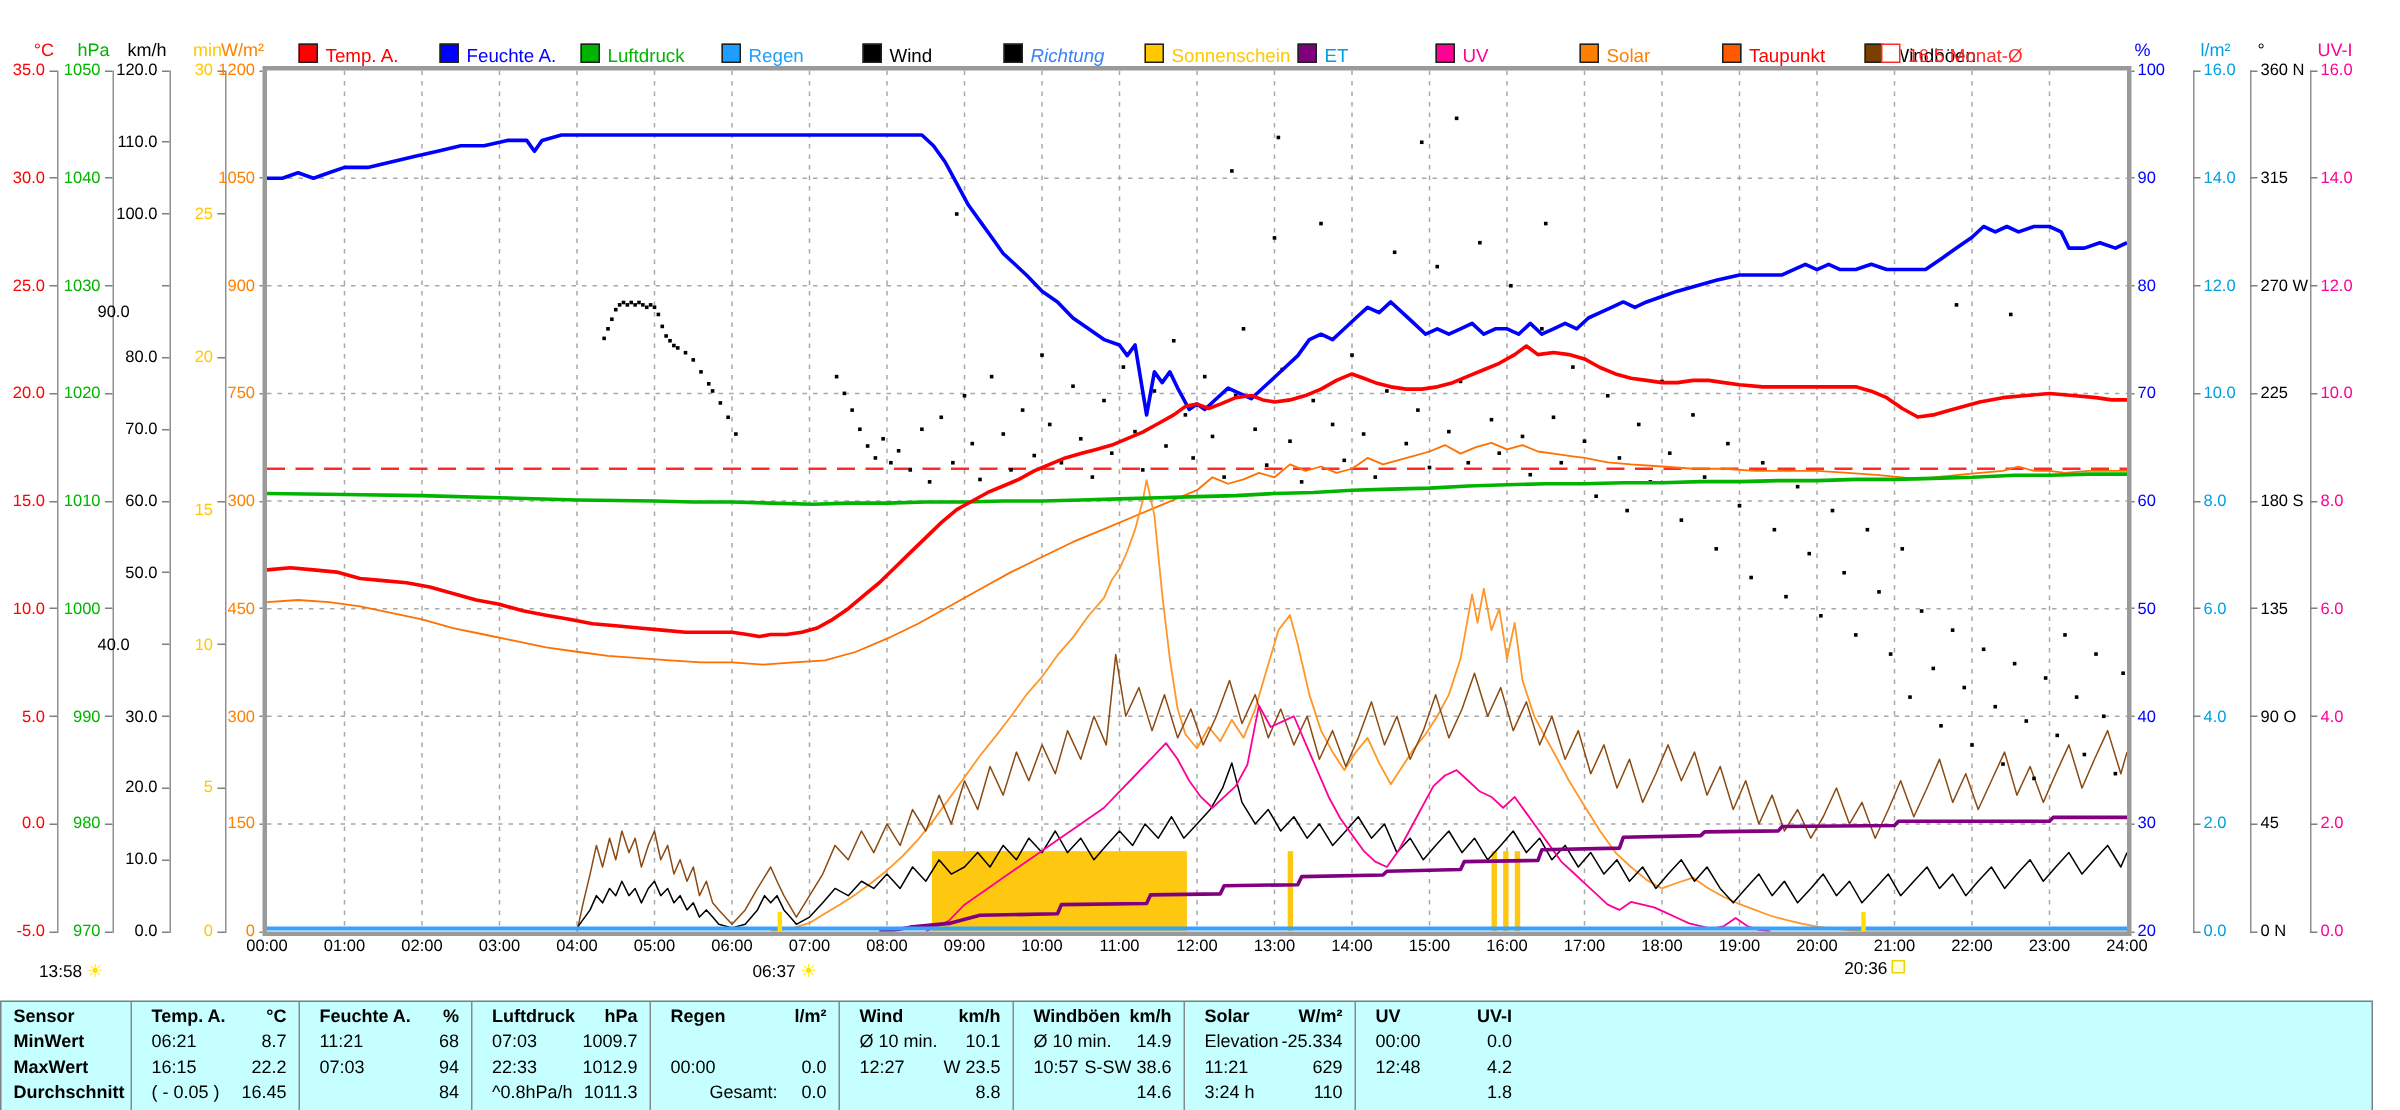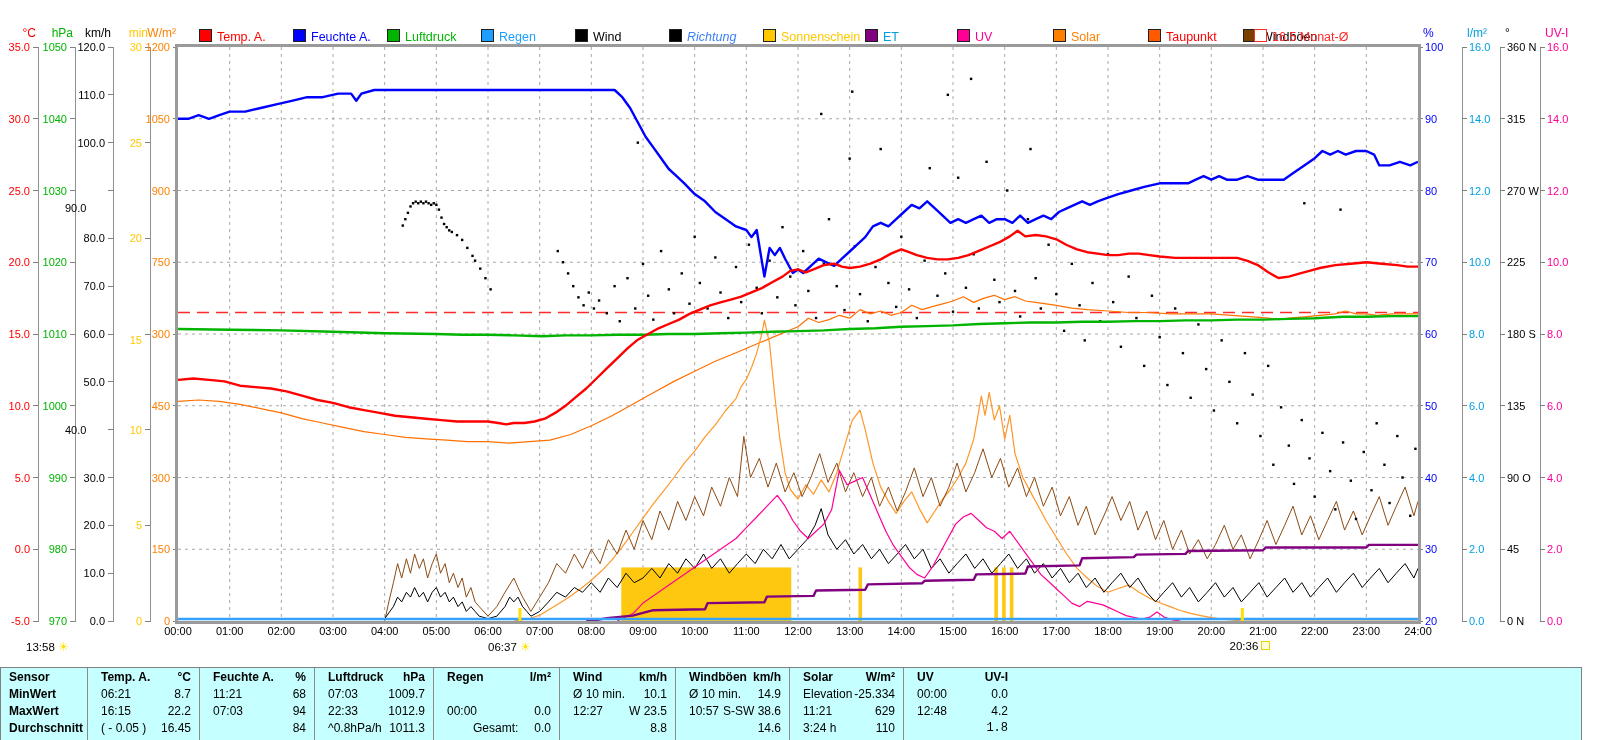--- a/index.html
+++ b/index.html
@@ -466,21 +466,21 @@
       <div class="abs xlab" style="left: 1241px;">21:00</div>
       <div class="abs xlab" style="left: 1292.67px;">22:00</div>
       <div class="abs xlab" style="left: 1344.33px;">23:00</div>
       <div class="abs xlab" style="left: 1396px;">24:00</div>
     </div>
 
   <div class="abs sun-lab" style="left:26px;top:640px;">
     <span>13:58</span>
     <span class="sun-glyph">☀</span>
   </div>
-  <div class="abs sun-lab" style="left:488px;top:640px;width:70px;text-align:left;">
+  <div class="abs sun-lab" style="left:488px;top:640px;width:70px;text-align:center;">
     <span>06:37</span>
     <span class="sun-glyph">☀</span>
   </div>
   <div class="abs sun-lab" style="left:1210px;top:640px;width:80px;text-align:center;">
     <span>20:36</span>
     <span class="sunset-sq"></span>
   </div>
 
   <div id="table" class="abs">
       <div class="t-sep" style="left: 86px;"></div>
@@ -545,15 +545,15 @@
       <div class="t-cell" style="left: 802px; top: 35px;">11:21</div>
       <div class="t-cell t-right" style="left: 808px; top: 35px; width: 86px;">629</div>
       <div class="t-cell" style="left: 802px; top: 52px;">3:24 h</div>
       <div class="t-cell t-right" style="left: 808px; top: 52px; width: 86px;">110</div>
       <div class="t-cell bold" style="left: 916px; top: 1px;">UV</div>
       <div class="t-cell bold t-right" style="left: 953px; top: 1px; width: 54px;">UV-I</div>
       <div class="t-cell" style="left: 916px; top: 18px;">00:00</div>
       <div class="t-cell t-right" style="left: 922px; top: 18px; width: 85px;">0.0</div>
       <div class="t-cell" style="left: 916px; top: 35px;">12:48</div>
       <div class="t-cell t-right" style="left: 922px; top: 35px; width: 85px;">4.2</div>
-      <div class="t-cell t-right" style="left: 922px; top: 52px; width: 85px; font-family: Liberation Mono, monospace;">1.8</div>
+      <div class="t-cell t-right" style="left: 922px; top: 52px; width: 85px;">1.8</div>
     </div>
 </div>
 
 </body></html>

